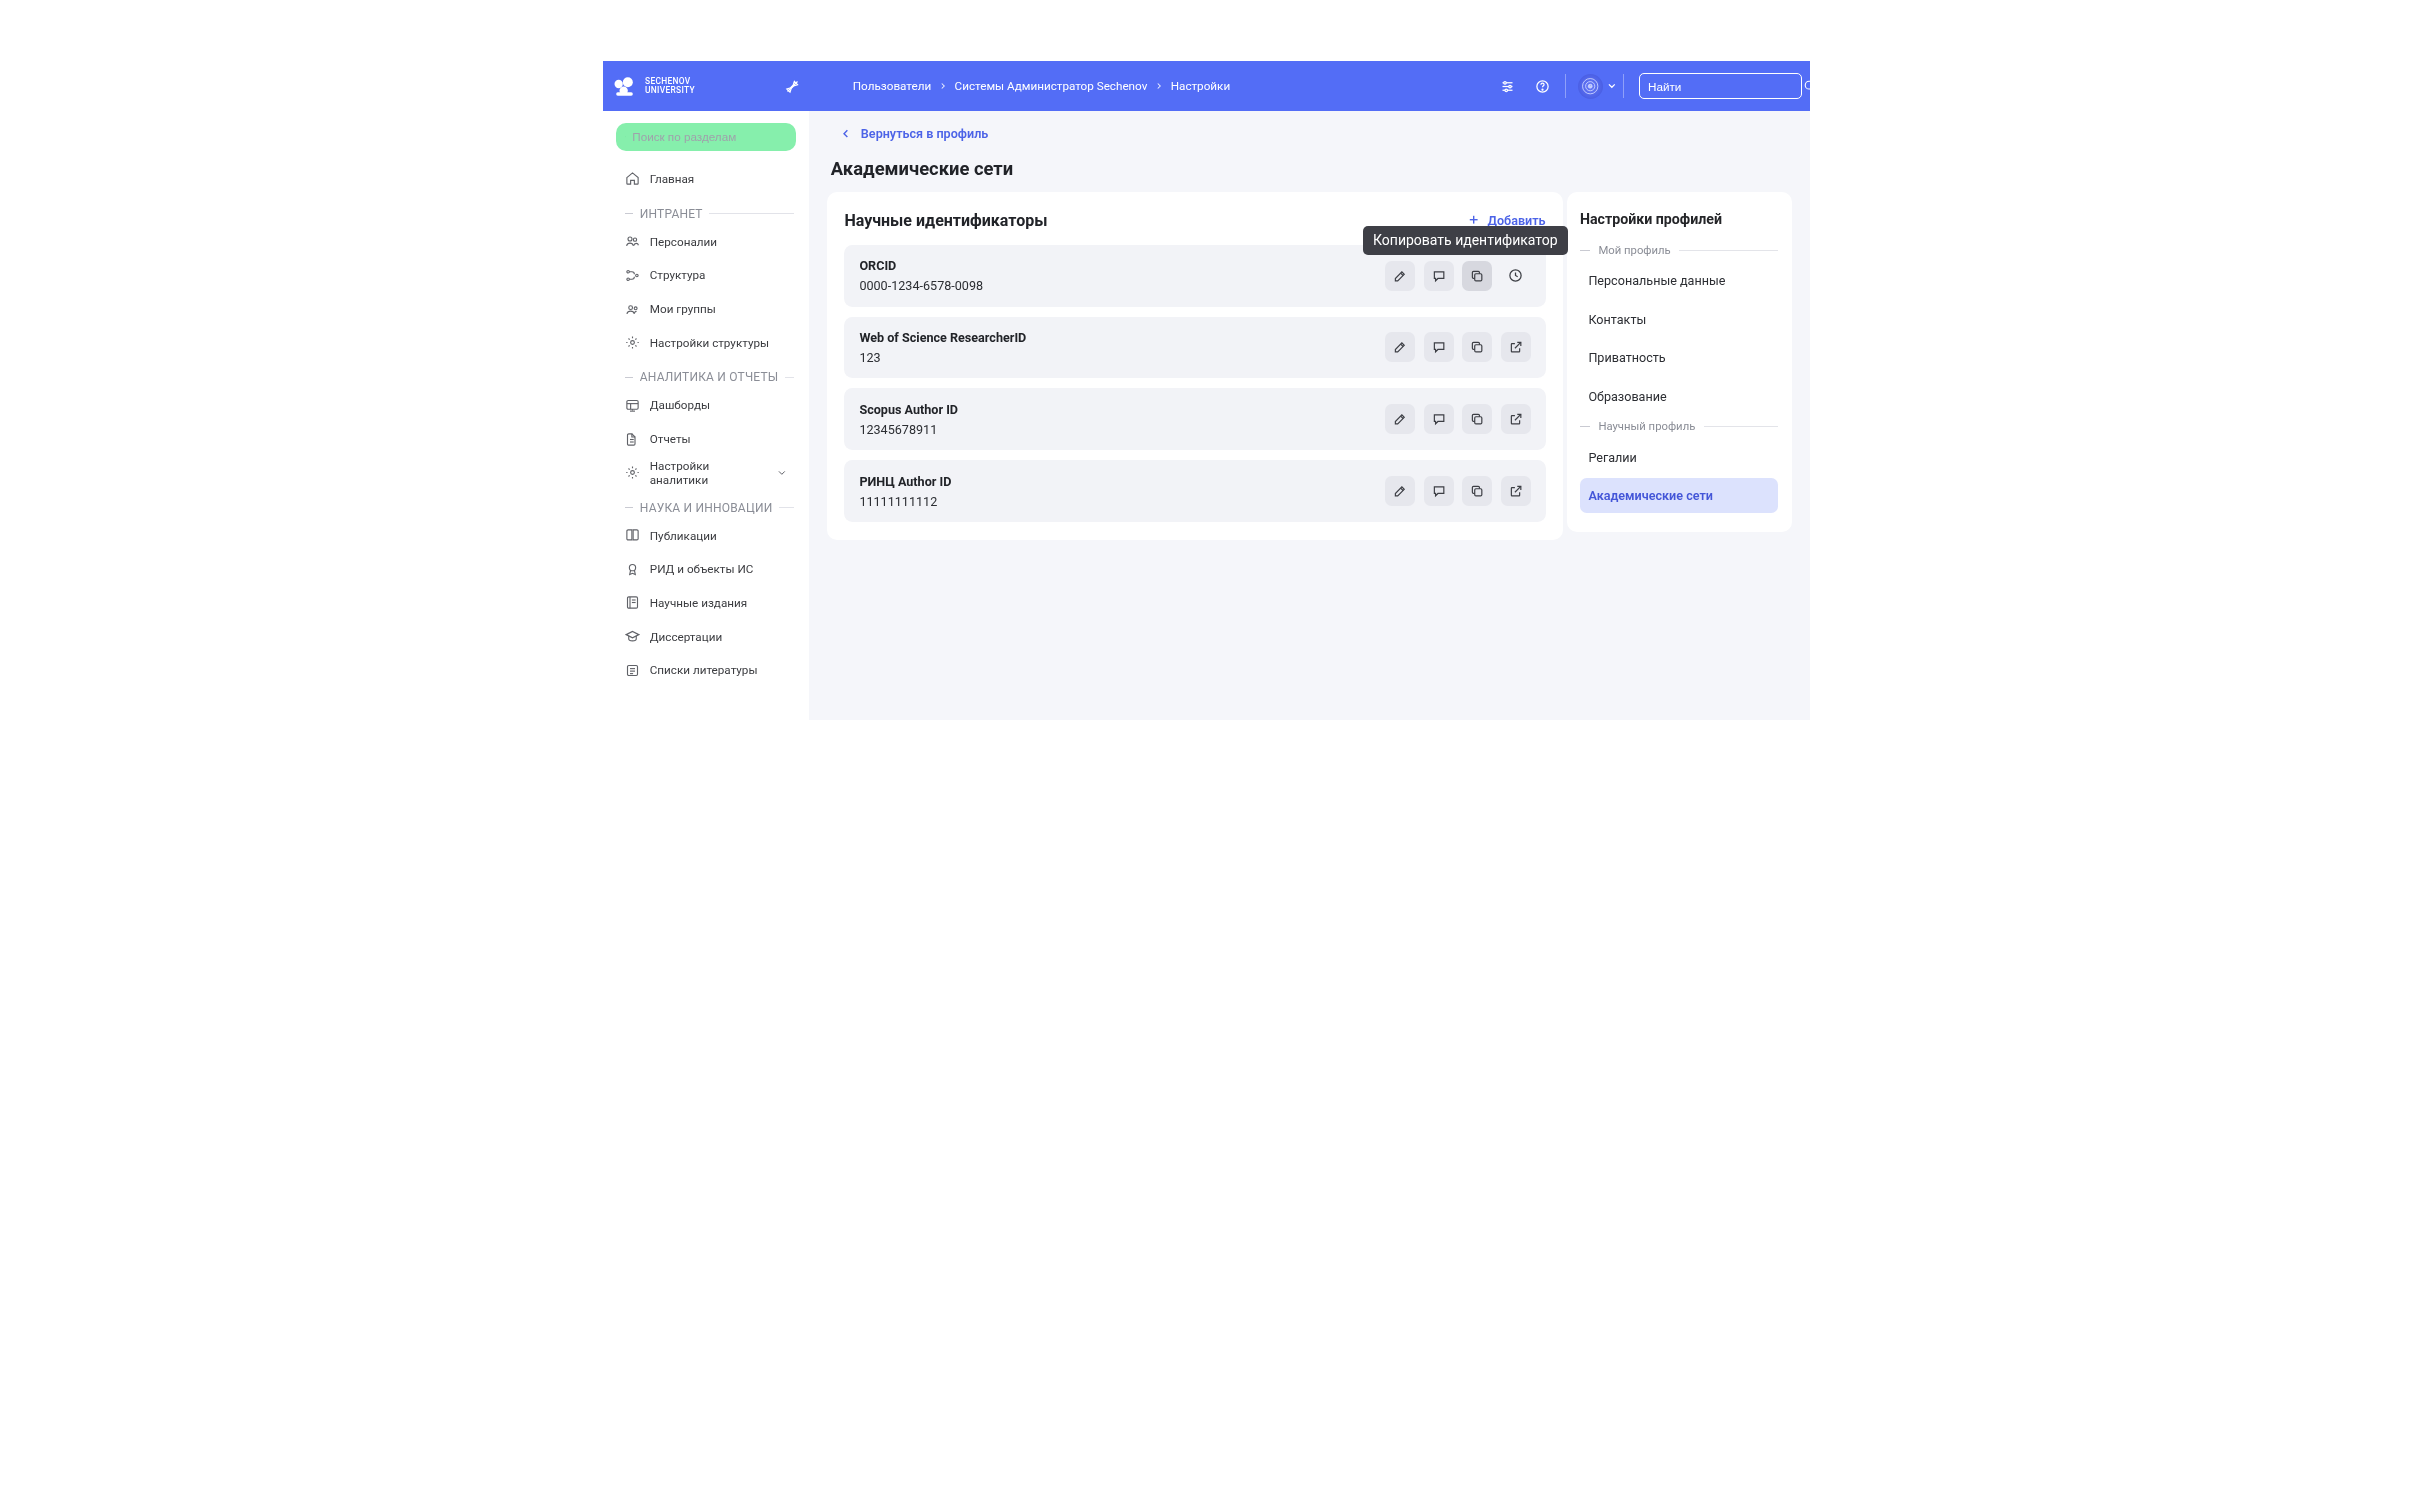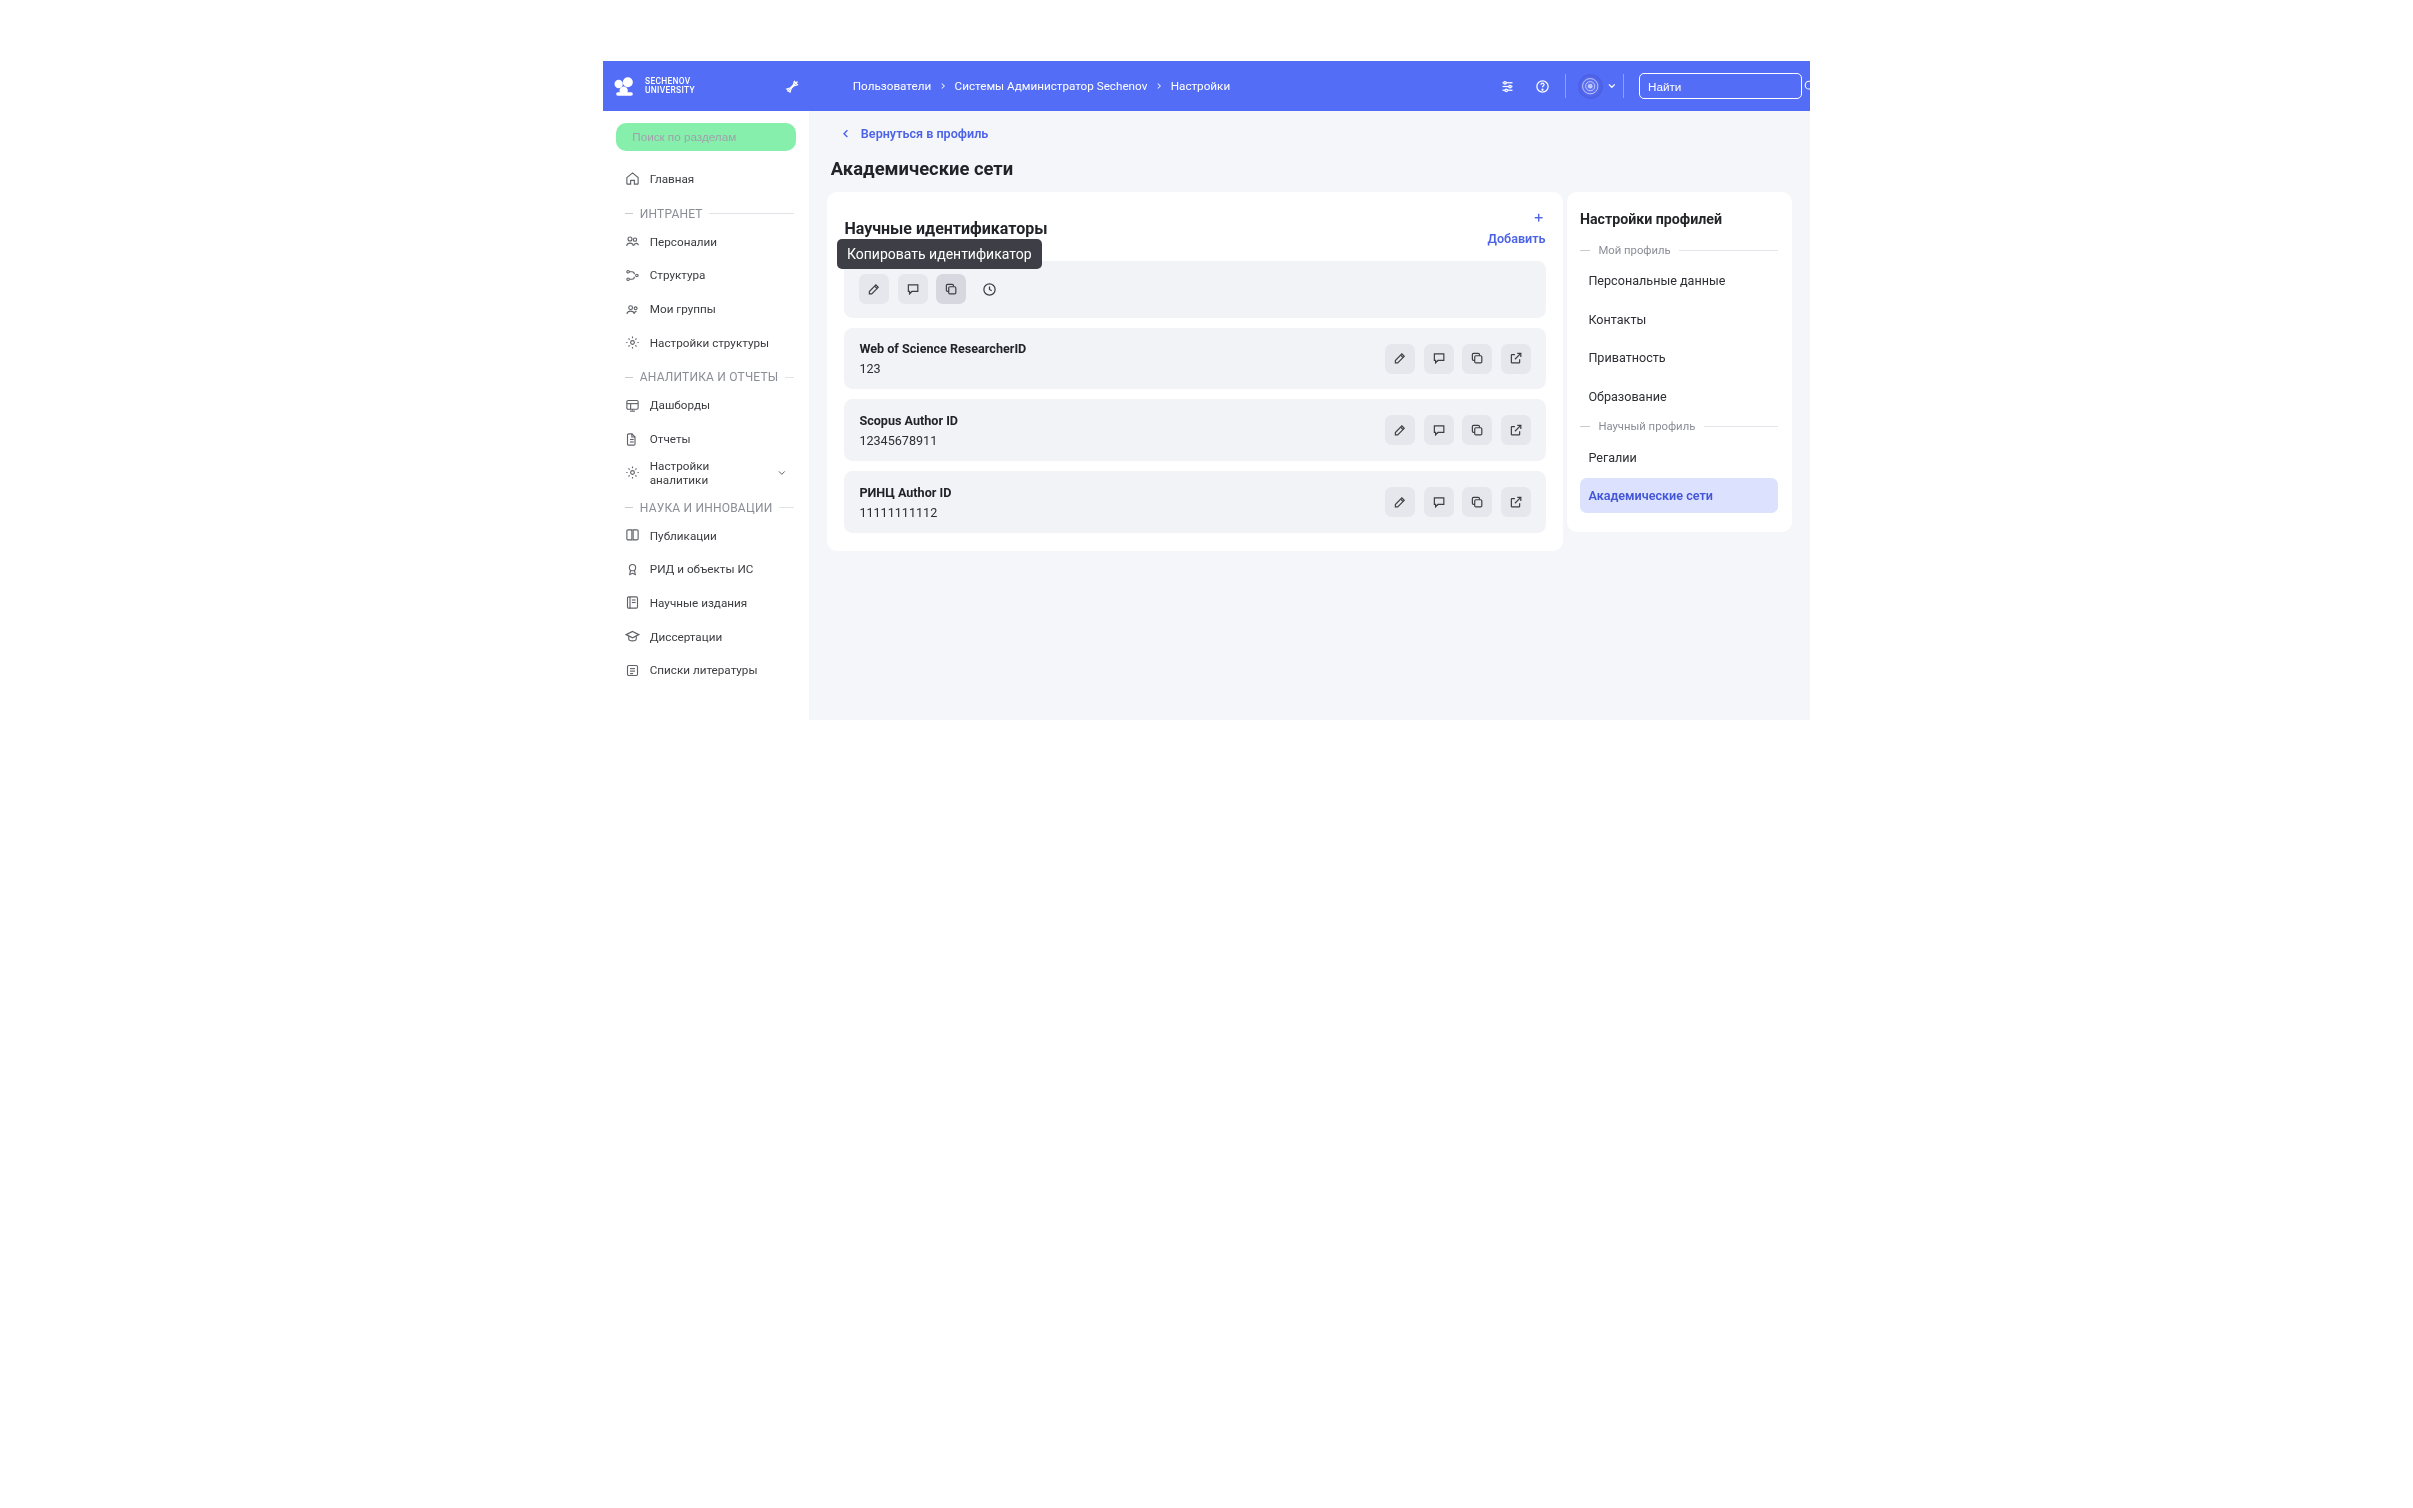--- a/index.html
+++ b/index.html
@@ -61,21 +61,21 @@
 
   
   .backlink { display:flex; align-items:center; gap:8.4px; color:#4C63E7; font-weight:600; font-size:12.6px; cursor:pointer; margin:0 0 17px 11.7px;}
   .page-title { font-size:18.4px; font-weight:700; color:#212328; margin-left:3.4px; margin-bottom:13.4px;}
   .columns { display:flex; gap:4px; }
   .card { background:#fff; border-radius:10px; padding:18.4px 17px 18.4px 17px; }
   .maincard { flex:1; }
 
   .card-head { display:flex; align-items:center; justify-content:space-between; margin-bottom:15px;}
   .card-title { font-size:16px; font-weight:700; color:#212328;}
-  .addbtn { display:flex; align-items:flex-end; gap:6.7px; color:#4C63E7; font-weight:600; font-size:12.6px; cursor:pointer;flex-direction:column;}
+  .addbtn { display:flex; align-items:flex-start; gap:6.7px; color:#4C63E7; font-weight:600; font-size:12.6px; cursor:pointer;}
 
   .idrow { background:#F2F3F7; border-radius:8.4px; padding:13.4px 15px; display:flex; align-items:center; margin-bottom:10px;}
   .idrow:last-child{margin-bottom:0;}
   .idinfo { flex:1; }
   .idname { font-weight:700; font-size:12.6px; color:#212328; margin-bottom:5px;}
   .idval { font-size:12.6px; color:#2c2e33; }
   .acts { display:flex; gap:8.4px; align-items:center; position:relative;}
   .actbtn { width:30px; height:30px; background:#E6E7ED; border-radius:6.7px; display:flex; align-items:center; justify-content:center; cursor:pointer; color:#3c3e44;}
   .actbtn.active { background:#D7D8DF; }
   .actbtn.plain { background:transparent; }
@@ -364,20 +364,24 @@
           <div class="addbtn">
             <svg width="13.4" height="13.4" viewBox="0 0 24 24" fill="none" stroke="#4C63E7" stroke-width="2.5">
                 <line x1="12" y1="5" x2="12" y2="19"></line>
                 <line x1="5" y1="12" x2="19" y2="12"></line>
               </svg>
             <span>Добавить</span>
           </div>
         </div>
         <div id="idrows">
             <div class="idrow">
+              <div class="idinfo">
+                <div class="idname">ORCID</div>
+                <div class="idval">0000-1234-6578-0098</div>
+              </div>
               <div class="acts">
                 <div class="tooltip">Копировать идентификатор</div>
                 <div class="actbtn">
                   <svg width="14.2" height="14.2" viewBox="0 0 24 24" fill="none" stroke="currentColor" stroke-width="2">
                     <path d="M4 20h4L19 9l-4-4L4 16z"></path>
                     <path d="M13 7l4 4"></path>
                   </svg>
                 </div>
                 <div class="actbtn">
                   <svg width="14.2" height="14.2" viewBox="0 0 24 24" fill="none" stroke="currentColor" stroke-width="2">

